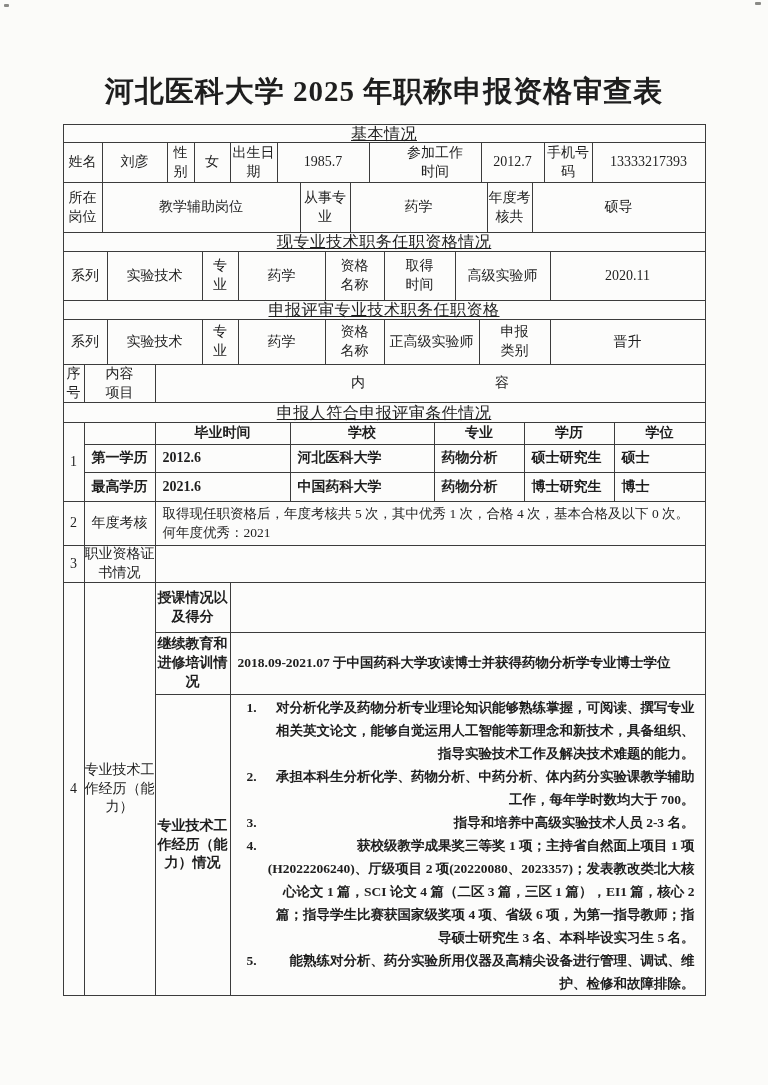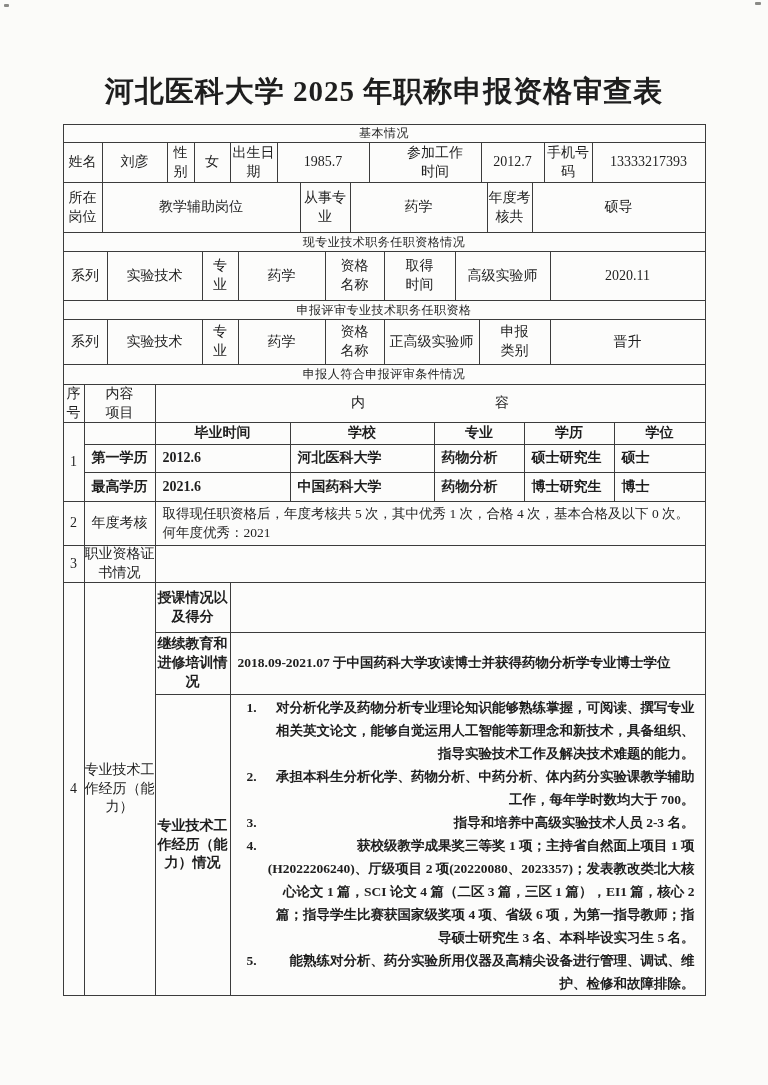--- a/index.html
+++ b/index.html
@@ -31,21 +31,21 @@
     border-right: 1px solid #3c3c3c;
     border-bottom: 1px solid #3c3c3c;
     display: flex; align-items: center; justify-content: center;
     text-align: center;
     line-height: 1.35;
     overflow: hidden;
   }
   .r > .c:last-child { border-right: none; }
   .bb0 { border-bottom: none !important; }
   .col { display: flex; flex-direction: column; flex: 1 1 auto; min-width: 0; font-weight: bold; }
-  .sec { font-size: 12px; letter-spacing: 0.5px; }
+  .sec { font-size: 16px; letter-spacing: 0.5px; text-decoration: underline; }
   .left { justify-content: flex-start; text-align: left; padding: 0 8px 0 7px; }
   .fill { flex: 1 1 auto; min-width: 0; }
   .small { font-size: 13.5px; }
   
   .w2i { display: inline-block; max-width: 34px; }
   .w1i { display: inline-block; max-width: 16px; }
   .w4i { display: inline-block; max-width: 62px; margin-left: 20px; }
   
   .w21{width:21px;flex:0 0 21px}.w27{width:27px;flex:0 0 27px}.w36{width:36px;flex:0 0 36px}
   .w39{width:39px;flex:0 0 39px}.w44{width:44px;flex:0 0 44px}.w45{width:45px;flex:0 0 45px}
@@ -144,33 +144,33 @@
     <div class="c w59 h45">
         <span class="w2i">资格名称</span>
       </div>
     <div class="c w95 h45">正高级实验师</div>
     <div class="c w71 h45">
         <span class="w2i">申报类别</span>
       </div>
     <div class="c fill h45">晋升</div>
   </div>
 
-  <div class="r">
-    <div class="c fill h20 sec">申报人符合申报评审条件情况</div>
-  </div>
-
   <div class="r h38">
     <div class="c w21 h38">序号</div>
     <div class="c w71 h38">
         <span class="w2i">内容项目</span>
       </div>
     <div class="c fill h38 content-gap">
       <span>内</span>
       <span>容</span>
     </div>
+  </div>
+
+  <div class="r">
+    <div class="c fill h20 sec">申报人符合申报评审条件情况</div>
   </div>
 
   <div class="r h79">
     <div class="c w21 h79">1</div>
     <div class="col">
       <div class="r h22">
         <div class="c w71 h22"></div>
         <div class="c w135 h22">毕业时间</div>
         <div class="c w144 h22">学校</div>
         <div class="c w90 h22">专业</div>

